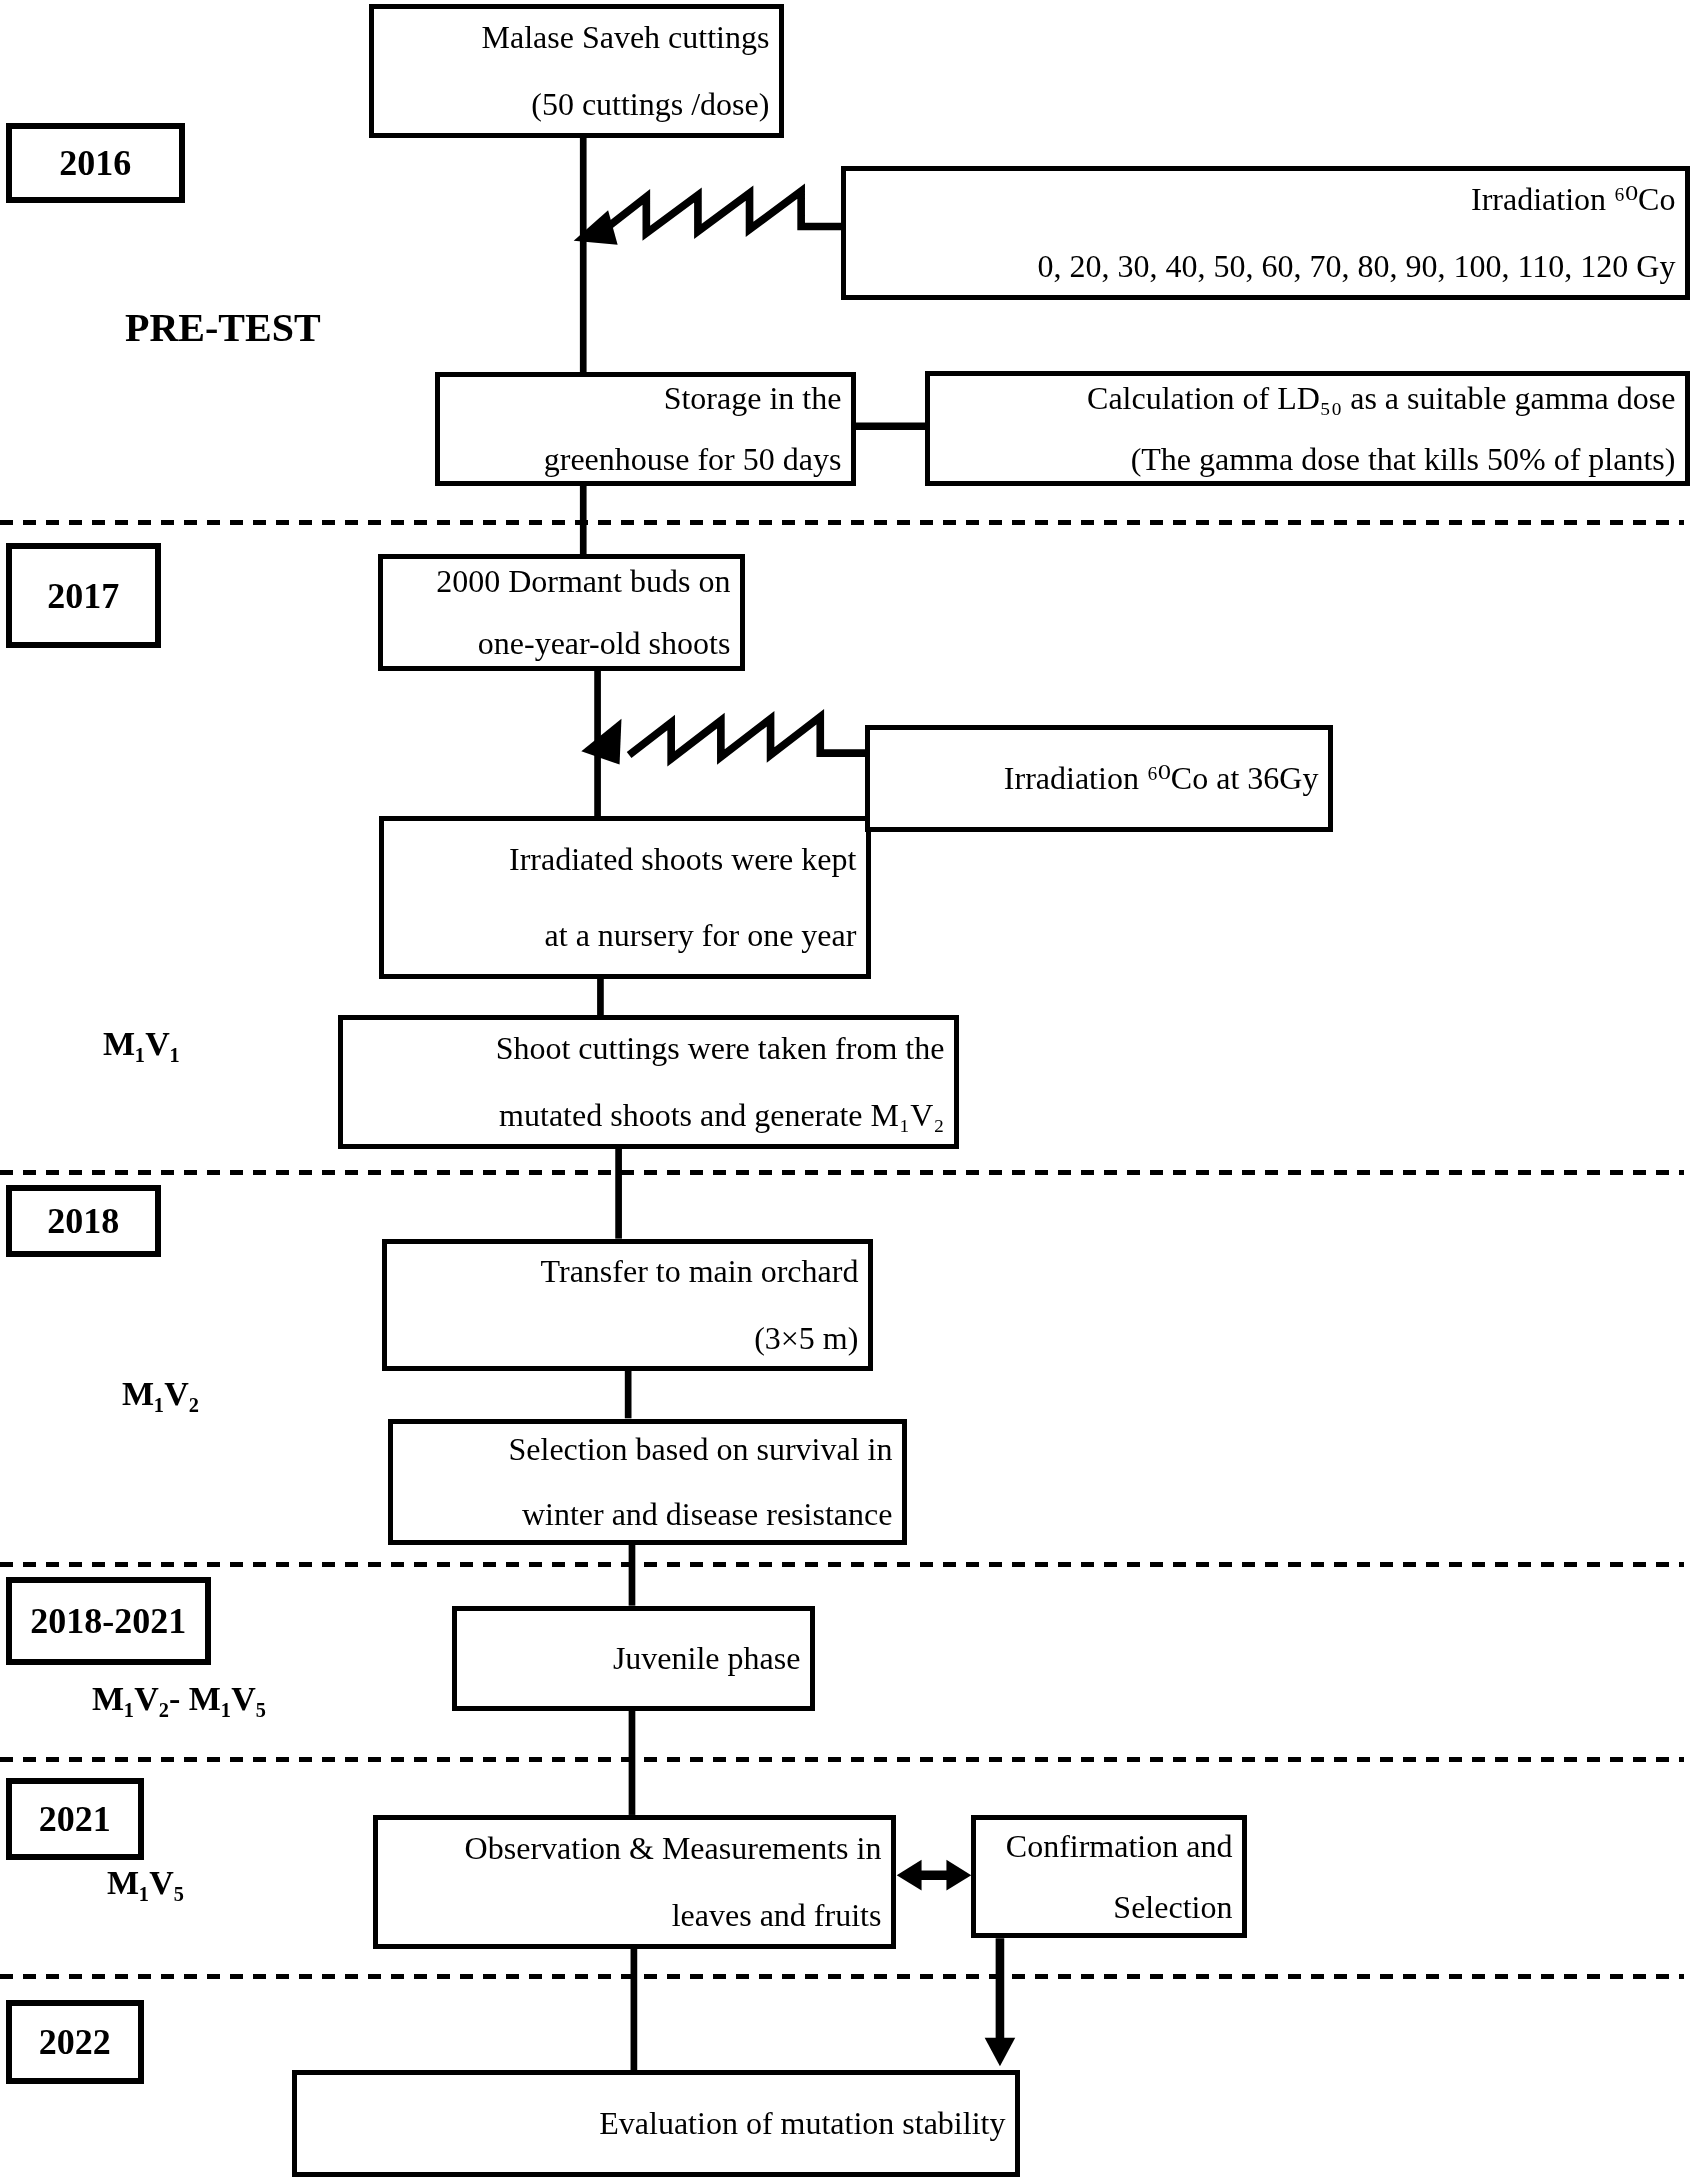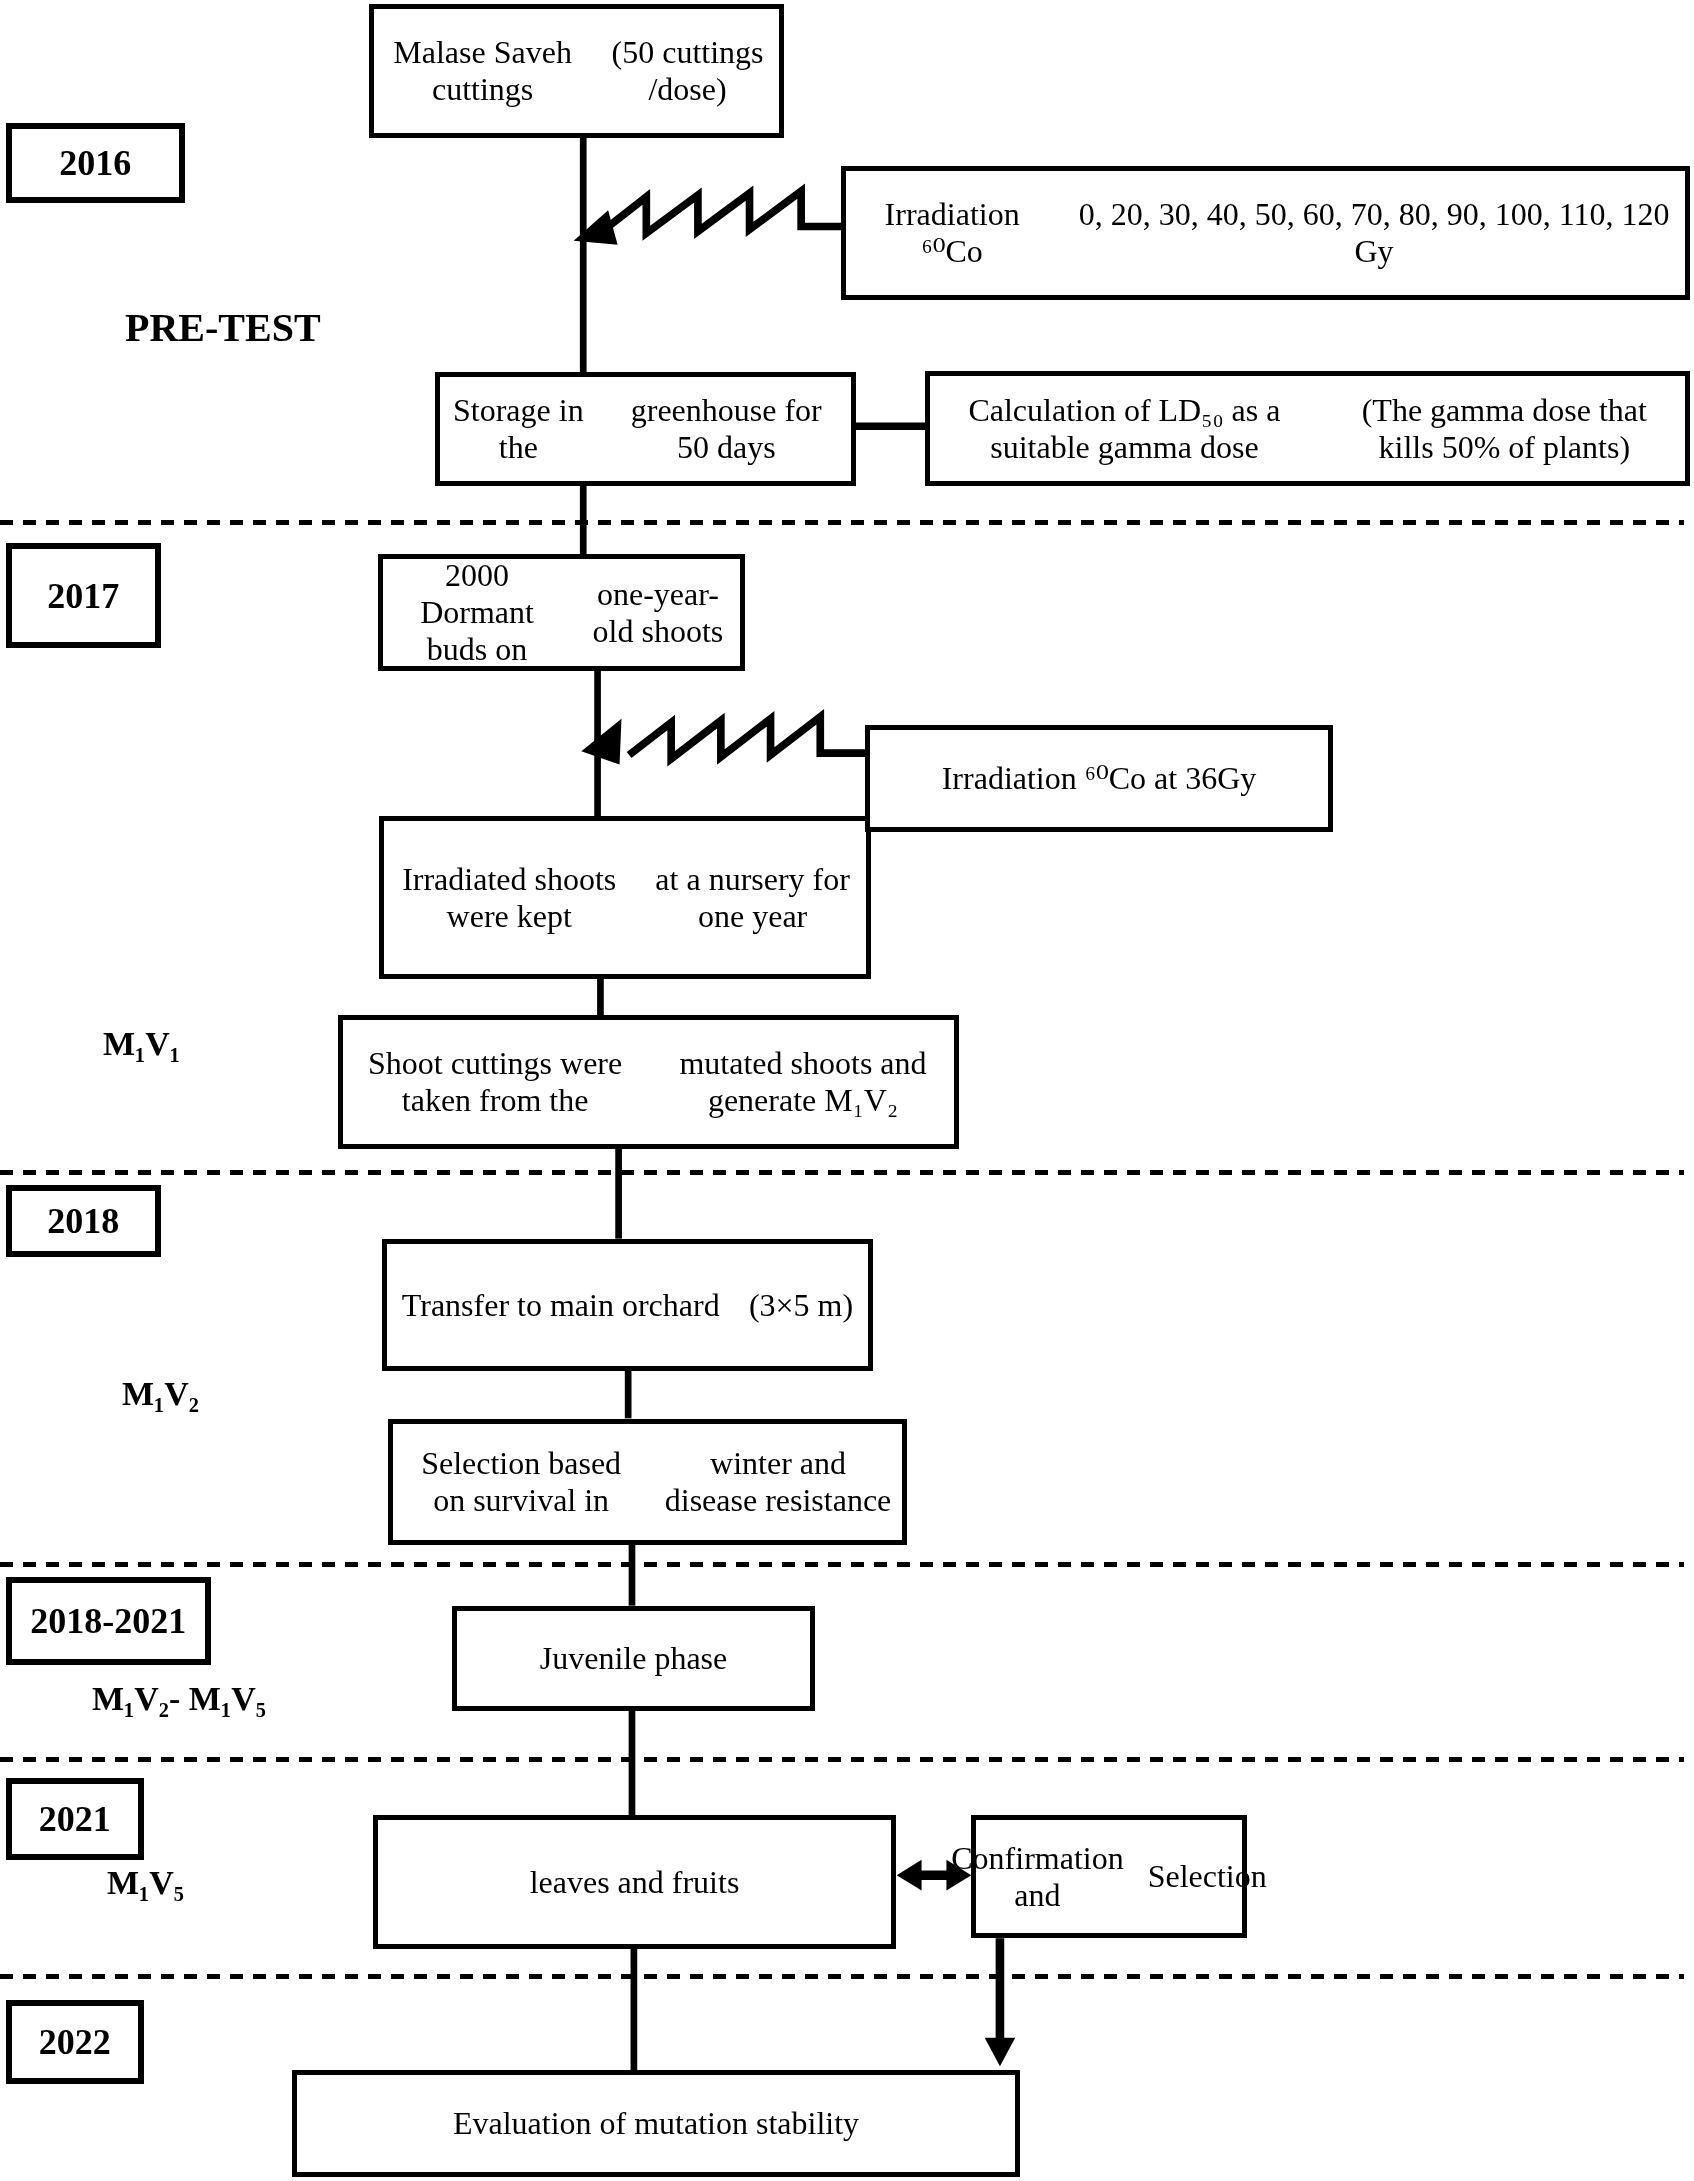--- a/index.html
+++ b/index.html
@@ -9,22 +9,22 @@
     font-family: "Liberation Serif", "DejaVu Serif", serif;
     color: #000;
     position: relative;
     overflow: hidden;
   }
   .box {
     position: absolute;
     border: 5.7px solid #000;
     background: #fff;
     display: flex;
-    flex-direction: row;
-    align-items: center;
+    flex-direction: column;
+    align-items: flex-end;
     justify-content: space-evenly;
     text-align: center;
     font-size: 32px;
     line-height: 1.15;
     padding: 3.8px 9.6px;
     gap: 24px;
   }
   .box.tight { justify-content: center; }
   .box.tight span { display: block; }
   .yearbox {
@@ -145,20 +145,21 @@
 <div class="box" style="left:388px;top:1419px;width:519px;height:126px">
   <span>Selection based on survival in</span>
   <span>winter and disease resistance</span>
 </div>
 
 <div class="box tight" style="left:452px;top:1606px;width:363px;height:105px">
   <span>Juvenile phase</span>
 </div>
 
 <div class="box" style="left:373px;top:1815px;width:523px;height:134px">
+  <span>Observation &amp; Measurements in</span>
   <span>leaves and fruits</span>
 </div>
 
 <div class="box tight" style="left:292px;top:2070px;width:728px;height:107px">
   <span>Evaluation of mutation stability</span>
 </div>
 
 <div class="box" style="left:841px;top:166px;width:849px;height:134px">
   <span>Irradiation ⁶⁰Co</span>
   <span>0, 20, 30, 40, 50, 60, 70, 80, 90, 100, 110, 120 Gy</span>

